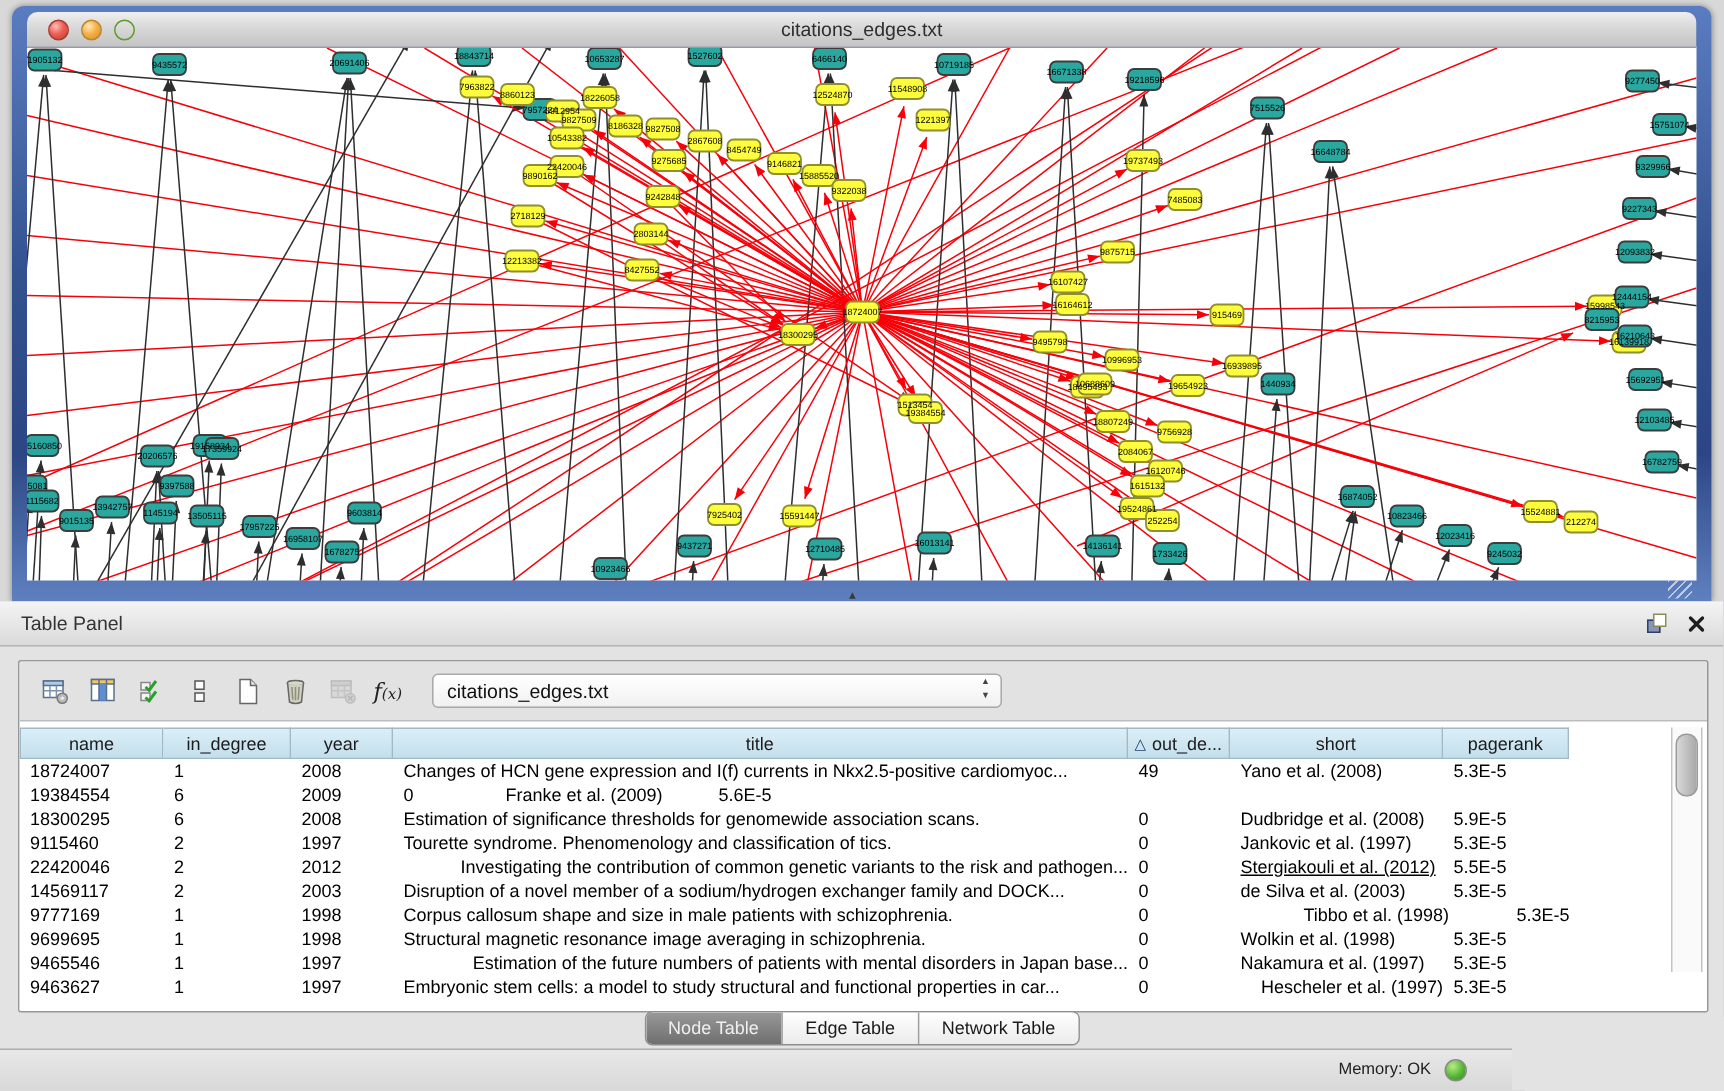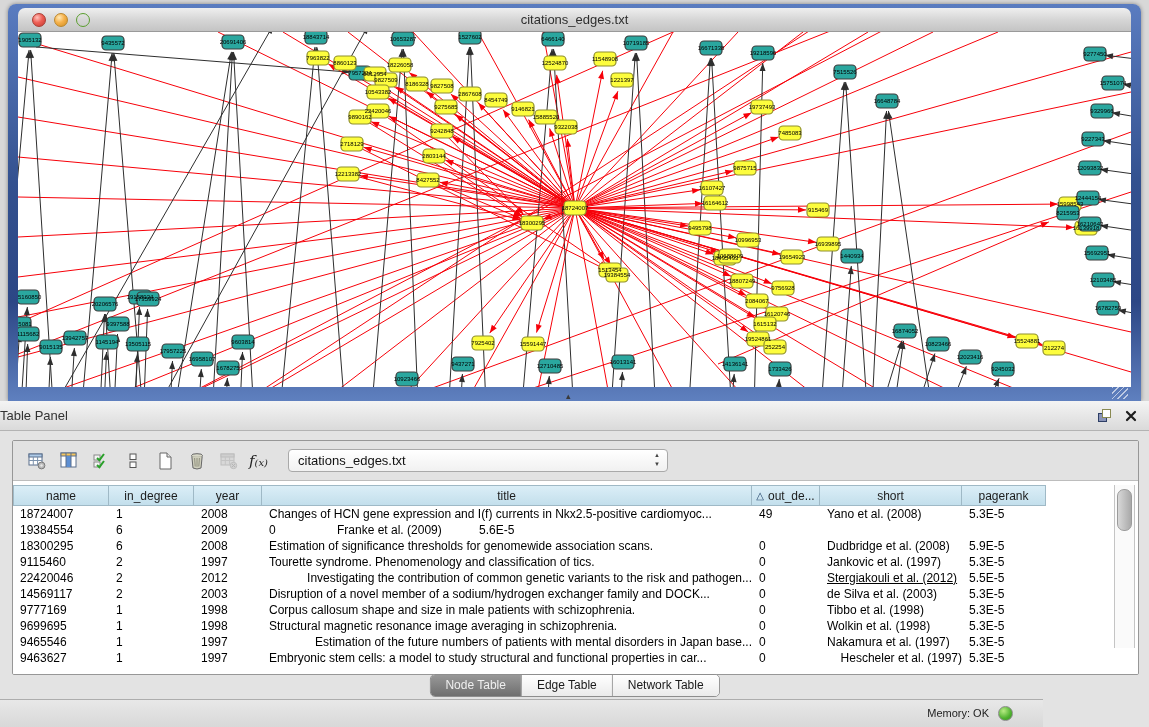--- a/index.html
+++ b/index.html
@@ -21,21 +21,21 @@
   .canvas{position:absolute;left:10px;right:10px;top:27px;height:355px;background:#fff;border-top:1px solid #9a9a9a;}
   .canvas svg{display:block;}
   .resize-hatch{position:absolute;right:13px;bottom:2px;width:16px;height:12px;opacity:.8;
     background:repeating-linear-gradient(135deg,rgba(255,255,255,.75) 0 1px,transparent 1px 4px);}
   .divider-handle{position:absolute;left:566px;top:392px;font-size:9px;color:#3a3a3a;line-height:9px;}
 
   
   .table-panel{position:absolute;left:0;top:401px;width:1149px;height:326px;background:#e3e3e3;}
   .panel-header{position:relative;height:29px;background:linear-gradient(180deg,#f4f4f4,#dadada);
     border-bottom:1px solid #b3b3b3;display:flex;align-items:center;}
-  .panel-title{margin-left:0;font-size:13px;color:#333;}
+  .panel-title{margin-left:14px;font-size:13px;color:#333;}
   .ph-icons{position:absolute;right:12px;top:0;height:29px;display:flex;align-items:center;gap:14px;}
   .float-ic{position:relative;width:13px;height:13px;display:inline-block;}
   .float-ic .b{position:absolute;left:0;bottom:0;width:7px;height:7px;border:1px solid #2e3f66;background:#8a94b8;}
   .float-ic .f{position:absolute;right:0;top:0;width:7px;height:7px;border:1px solid #8a8a52;background:#fff;}
 
   .content-box{position:absolute;left:12px;top:39px;width:1125px;height:233px;
     border:1px solid #979797;border-radius:2px;background:#fff;overflow:hidden;}
   .toolbar{height:39px;background:#e2e2e2;display:flex;align-items:center;padding-left:8px;}
   .tbtn{width:32px;height:32px;background:none;border:none;display:flex;align-items:center;justify-content:center;padding:0;}
   .tbtn.dis{opacity:.5;}
@@ -62,21 +62,21 @@
     background:linear-gradient(90deg,#d8d8d8,#a9a9a9);border:1px solid #9b9b9b;}
 
   .tabs{position:absolute;left:50%;transform:translateX(-50%);top:273px;height:21px;display:flex;
     border:1px solid #8e8e8e;border-radius:5px;overflow:hidden;background:#fff;}
   .seg{padding:0 15px;font-size:12px;line-height:20px;color:#1a1a1a;
     background:linear-gradient(180deg,#ffffff,#ebebeb);border-left:1px solid #9e9e9e;}
   .seg:first-child{border-left:none;}
   .seg.sel{background:linear-gradient(180deg,#989898,#6f6f6f);color:#efefef;}
 
   .statusbar{position:absolute;left:0;bottom:0;width:1008px;height:27px;background:linear-gradient(180deg,#e8e8e8,#d8d8d8);
-    border-top:1px solid #adadad;padding-left:35px;}
+    border-top:1px solid #adadad;}
   .mem-label{position:absolute;right:54px;top:7px;font-size:11px;color:#222;}
   .led{position:absolute;right:30px;top:6px;width:13px;height:13px;border-radius:50%;
     background:radial-gradient(circle at 35% 30%,#b8ec84,#4eb12e 60%,#3a8f22);border:1px solid #8a8a8a;}
 </style>
 </head>
 <body>
 
 <div class="app">
 
   <div class="net-window">
@@ -738,21 +738,21 @@
               <div class="td" style="width: 68px;">0</div>
               <div class="td" style="width: 142px;">de Silva et al. (2003)</div>
               <div class="td" style="width: 84px;">5.3E-5</div>
             </div>
             <div class="trow">
               <div class="td" style="width: 96px;">9777169</div>
               <div class="td" style="width: 85px;">1</div>
               <div class="td" style="width: 68px;">1998</div>
               <div class="td" style="width: 490px;">Corpus callosum shape and size in male patients with schizophrenia.</div>
               <div class="td" style="width: 68px;">0</div>
-              <div class="td" style="width: 142px;">Tibbo et al. (1998)</div>
+              <div class="td" style="width: 142px; margin-left: 42px;">Tibbo et al. (1998)</div>
               <div class="td" style="width: 84px;">5.3E-5</div>
             </div>
             <div class="trow">
               <div class="td" style="width: 96px;">9699695</div>
               <div class="td" style="width: 85px;">1</div>
               <div class="td" style="width: 68px;">1998</div>
               <div class="td" style="width: 490px;">Structural magnetic resonance image averaging in schizophrenia.</div>
               <div class="td" style="width: 68px;">0</div>
               <div class="td" style="width: 142px;">Wolkin et al. (1998)</div>
               <div class="td" style="width: 84px;">5.3E-5</div>

